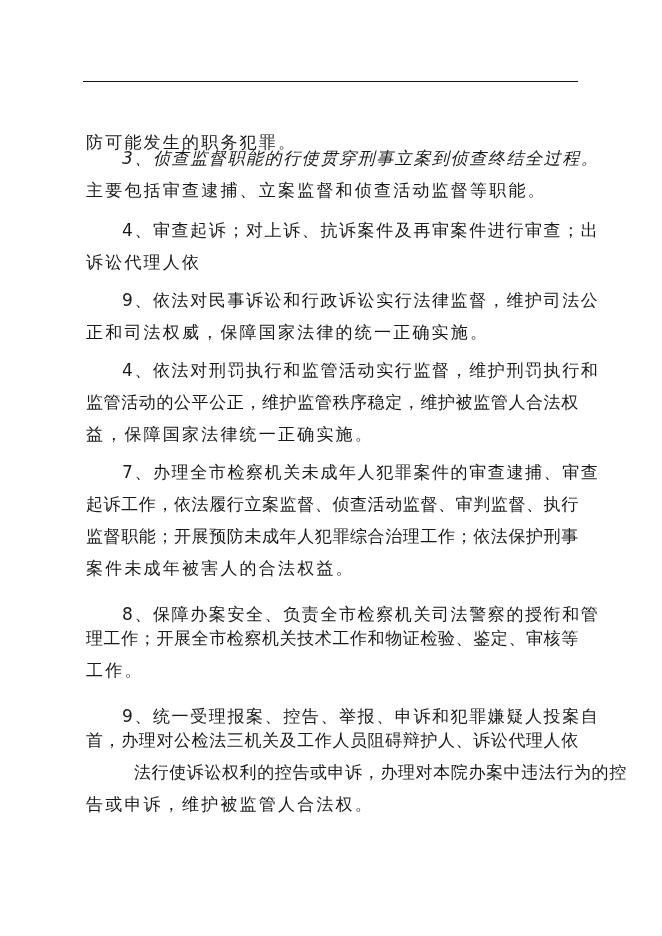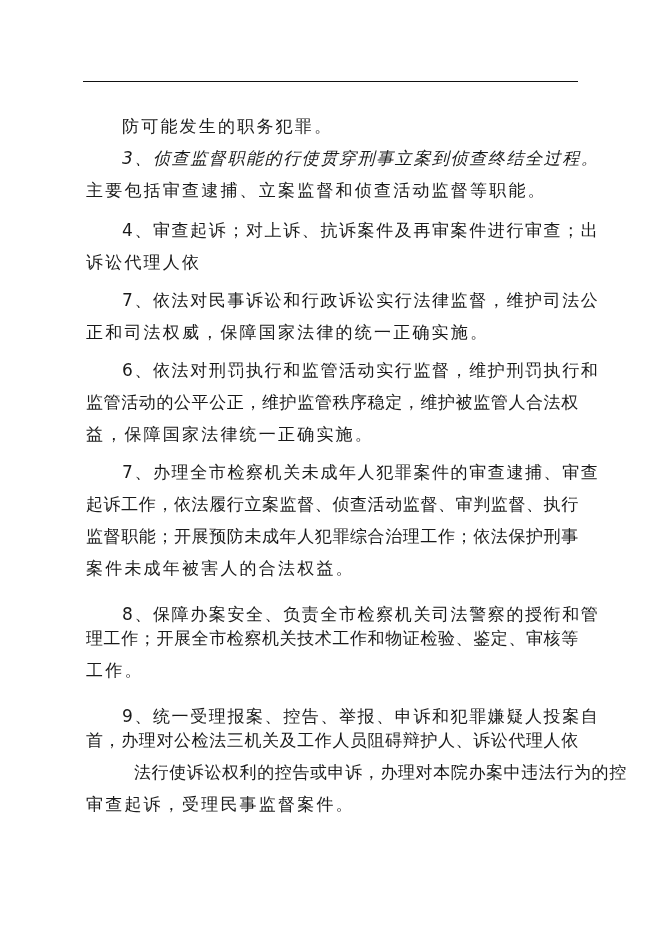--- a/index.html
+++ b/index.html
@@ -41,34 +41,34 @@
     .line.indent {
       left: 36px;
     }
   </style>
 </head>
 <body>
 
 <div class="header-rule"></div>
 
 <div class="page-body" id="page-body">
-    <div class="line" style="top: 0px; letter-spacing: 2.2px; margin-left: 36px;">防可能发生的职务犯罪。</div>
+    <div class="line" style="top: 16px; letter-spacing: 2.2px;">防可能发生的职务犯罪。</div>
     <div class="line indent" style="top: 32px; letter-spacing: 1.6px; font-style: italic;">3、侦查监督职能的行使贯穿刑事立案到侦查终结全过程。</div>
     <div class="line" style="top: 64px; letter-spacing: 2.2px;">主要包括审查逮捕、立案监督和侦查活动监督等职能。</div>
     <div class="line indent" style="top: 104px; letter-spacing: 1.6px;">4、审查起诉；对上诉、抗诉案件及再审案件进行审查；出</div>
     <div class="line" style="top: 136px; letter-spacing: 2.2px;">诉讼代理人依</div>
-    <div class="line indent" style="top: 174px; letter-spacing: 1.6px;">7、依法对民事诉讼和行政诉讼实行法律监督，维护司法公</div>
+    <div class="line indent" style="top: 174px; letter-spacing: 1.6px;">9、依法对民事诉讼和行政诉讼实行法律监督，维护司法公</div>
     <div class="line" style="top: 206px; letter-spacing: 2.2px;">正和司法权威，保障国家法律的统一正确实施。</div>
-    <div class="line indent" style="top: 244px; letter-spacing: 1.6px;">6、依法对刑罚执行和监管活动实行监督，维护刑罚执行和</div>
+    <div class="line indent" style="top: 244px; letter-spacing: 1.6px;">4、依法对刑罚执行和监管活动实行监督，维护刑罚执行和</div>
     <div class="line" style="top: 276px; letter-spacing: 0.6px;">监管活动的公平公正，维护监管秩序稳定，维护被监管人合法权</div>
     <div class="line" style="top: 308px; letter-spacing: 2.2px;">益，保障国家法律统一正确实施。</div>
     <div class="line indent" style="top: 346px; letter-spacing: 1.6px;">7、办理全市检察机关未成年人犯罪案件的审查逮捕、审查</div>
     <div class="line" style="top: 378px; letter-spacing: 0.6px;">起诉工作，依法履行立案监督、侦查活动监督、审判监督、执行</div>
     <div class="line" style="top: 410px; letter-spacing: 0.6px;">监督职能；开展预防未成年人犯罪综合治理工作；依法保护刑事</div>
     <div class="line" style="top: 442px; letter-spacing: 2.2px;">案件未成年被害人的合法权益。</div>
     <div class="line indent" style="top: 456px; letter-spacing: 1.6px; margin-top: 32px;">8、保障办案安全、负责全市检察机关司法警察的授衔和管</div>
     <div class="line" style="top: 512px; letter-spacing: 0.6px;">理工作；开展全市检察机关技术工作和物证检验、鉴定、审核等</div>
     <div class="line" style="top: 544px; letter-spacing: 2.2px;">工作。</div>
     <div class="line indent" style="top: 590px; letter-spacing: 1.6px;">9、统一受理报案、控告、举报、申诉和犯罪嫌疑人投案自</div>
     <div class="line" style="top: 614px; letter-spacing: 0.6px;">首，办理对公检法三机关及工作人员阻碍辩护人、诉讼代理人依</div>
     <div class="line" style="top: 646px; letter-spacing: 0.6px; margin-left: 48px;">法行使诉讼权利的控告或申诉，办理对本院办案中违法行为的控</div>
-    <div class="line" style="top: 678px; letter-spacing: 2.2px;">审查起诉，受理民事监督案件。</div>
+    <div class="line" style="top: 678px; letter-spacing: 2.2px;">告或申诉，维护被监管人合法权。</div>
   </div>
 
 </body></html>

